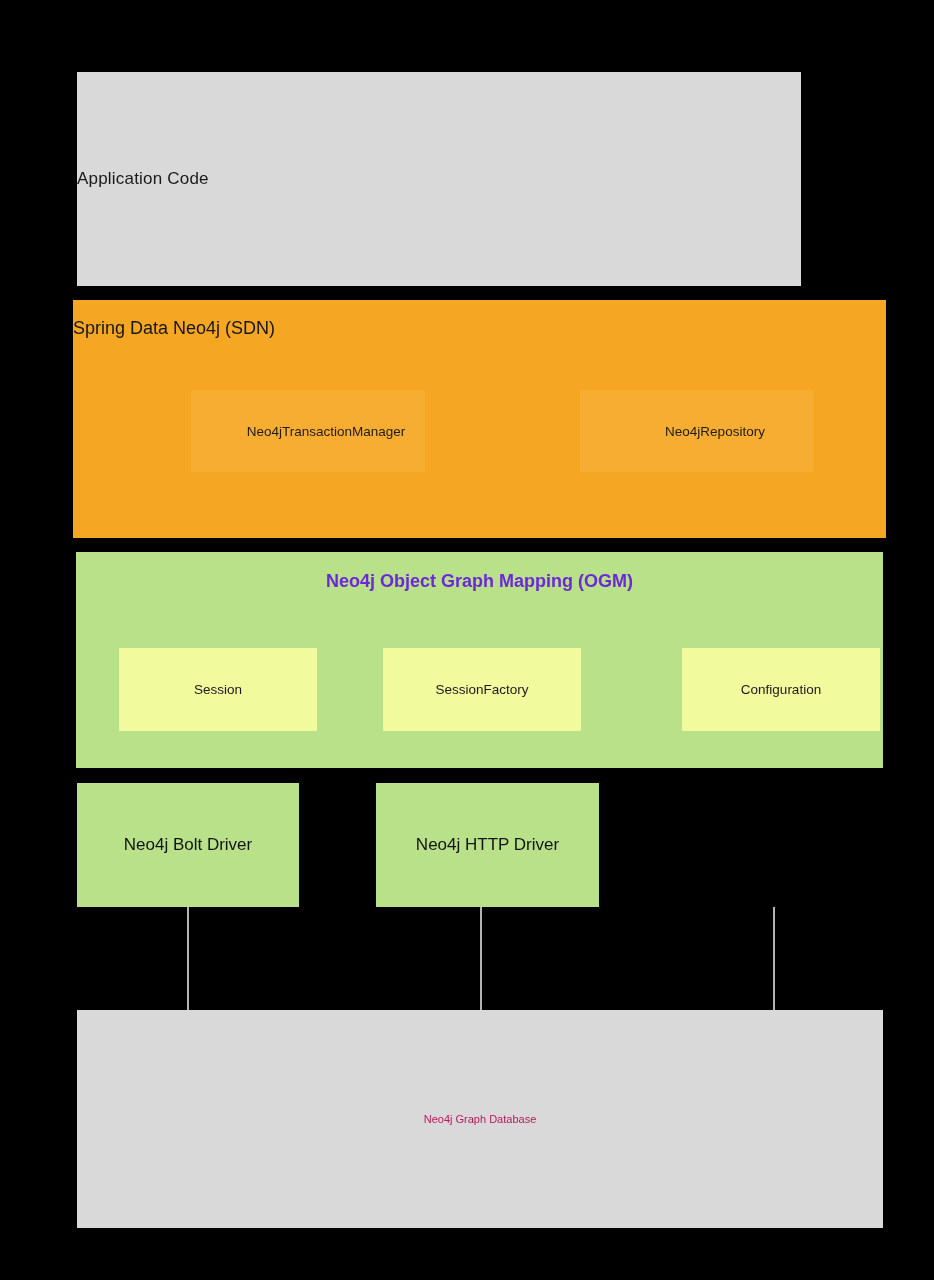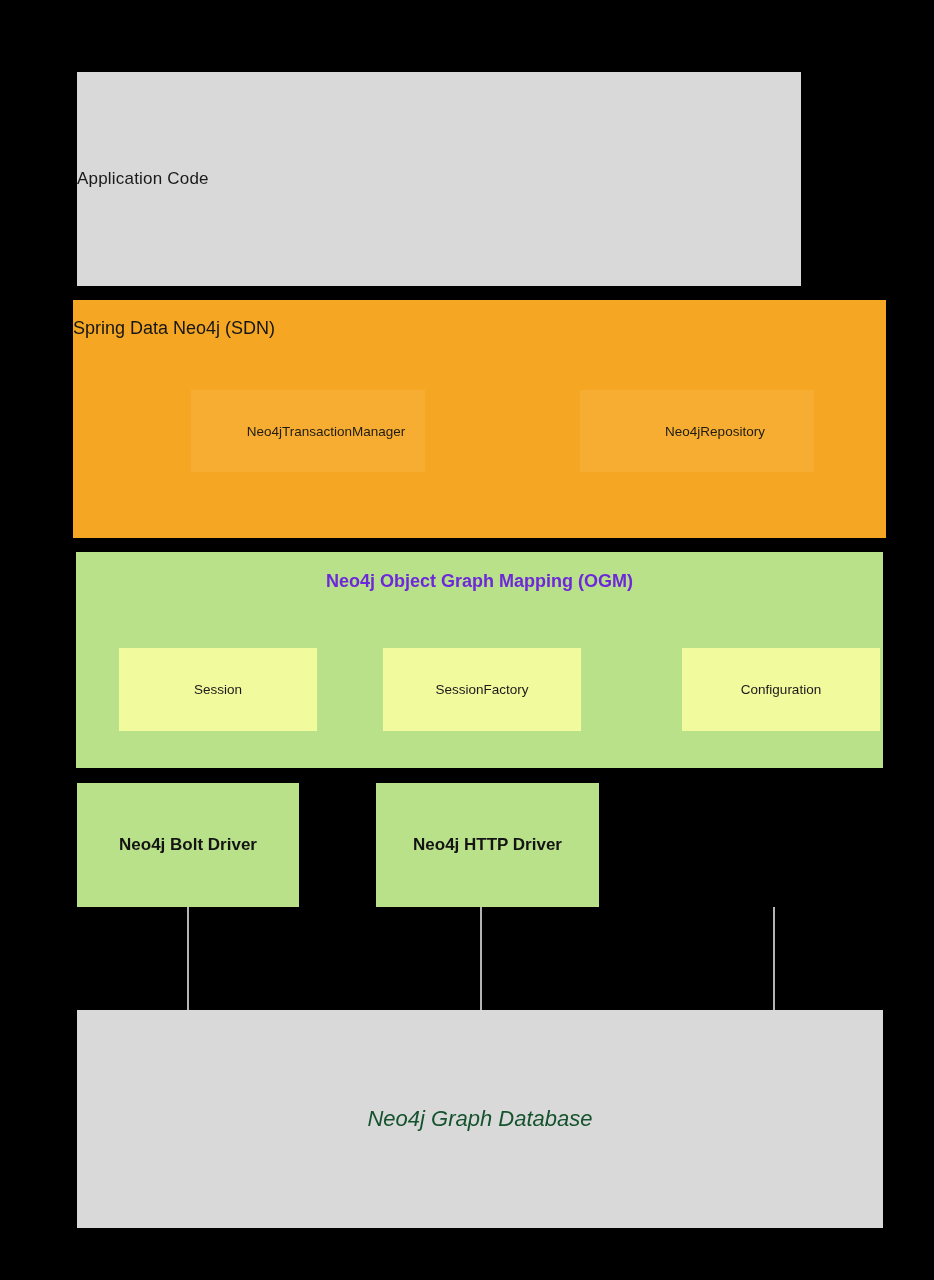--- a/index.html
+++ b/index.html
@@ -142,21 +142,20 @@
     background: #b8e189;
     display: flex;
     align-items: center;
     justify-content: center;
     box-sizing: border-box;
   }
   .driver-box .driver-label {
     font-size: 17px;
     color: #141414;
     white-space: nowrap;
-    font-weight: bold;
   }
   #driver-box-bolt {
     left: 77px;
     width: 222px;
   }
   #driver-box-http {
     left: 368px;
     width: 223px;
     margin-left: 8px;
   }
@@ -182,23 +181,22 @@
     left: 77px;
     top: 1010px;
     width: 806px;
     height: 218px;
     background: #d9d9d9;
     display: flex;
     align-items: center;
     justify-content: center;
   }
   #database-box .layer-title {
-    font-size: 22px;
-    color: #14532d;
-    font-style: italic;
+    font-size: 11px;
+    color: #be185d;
   }
 </style>
 </head>
 <body>
 
 <div id="diagram-canvas">
 
   <div class="layer-box" id="application-code-box">
     <span class="layer-title">Application Code</span>
   </div>

